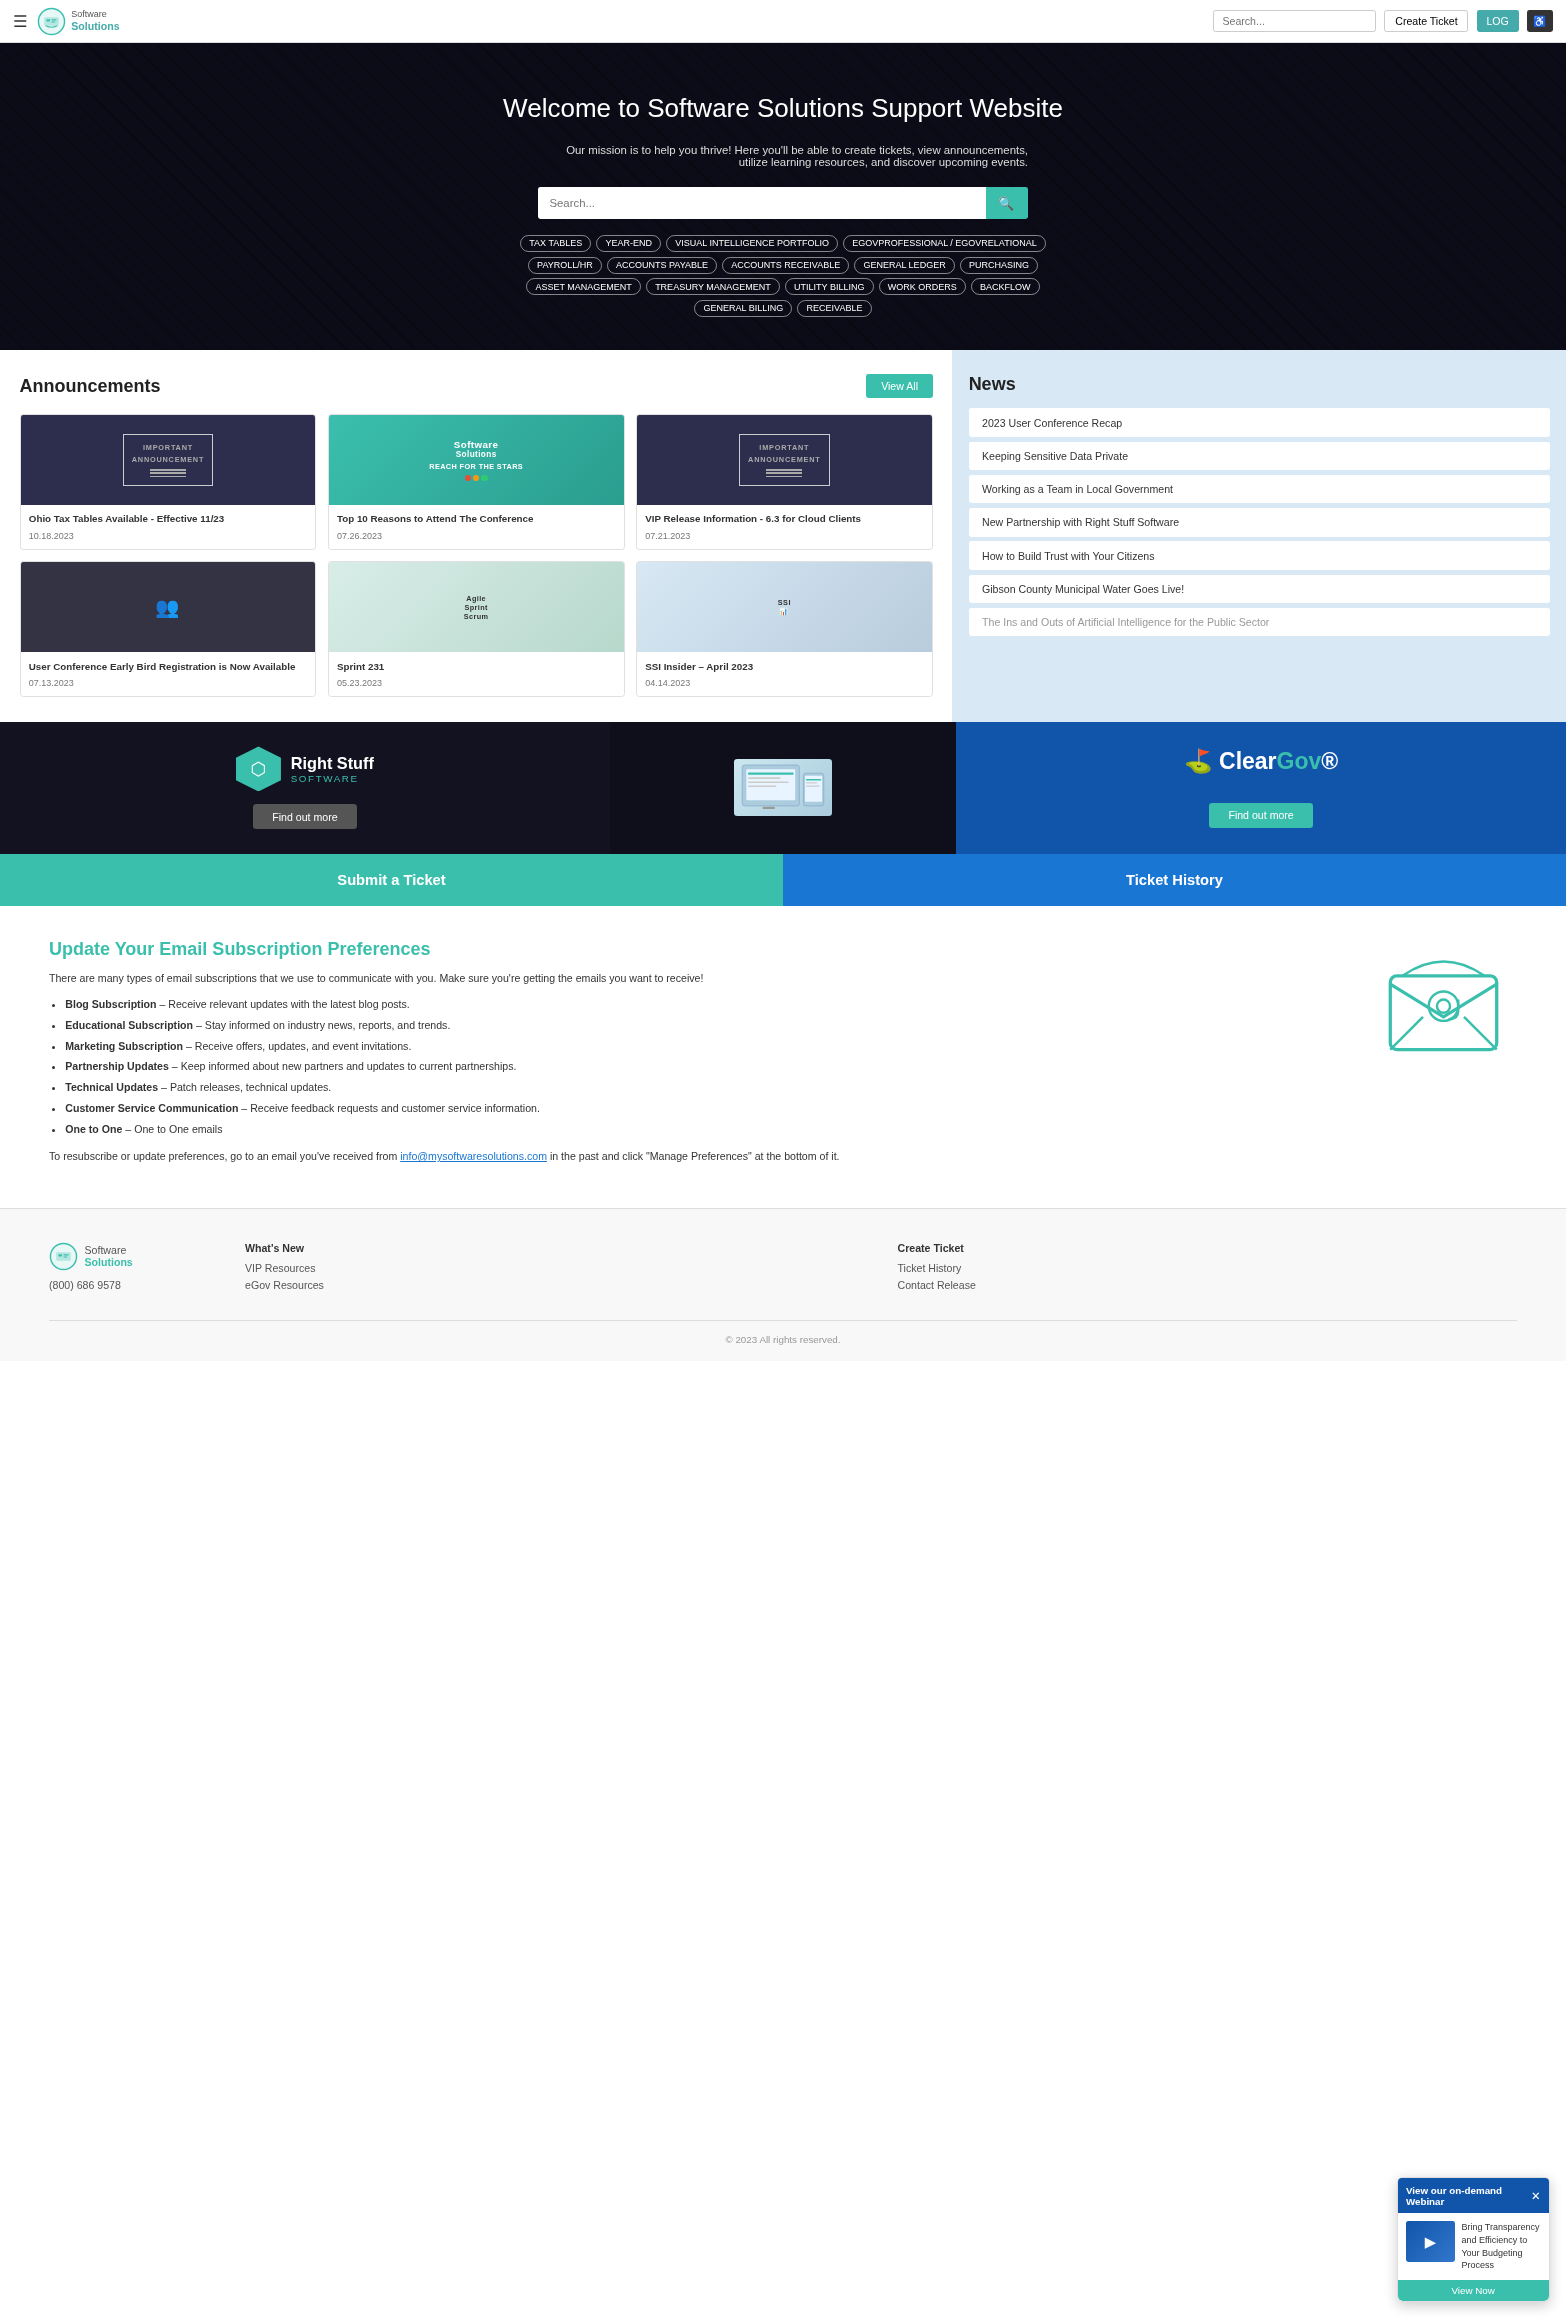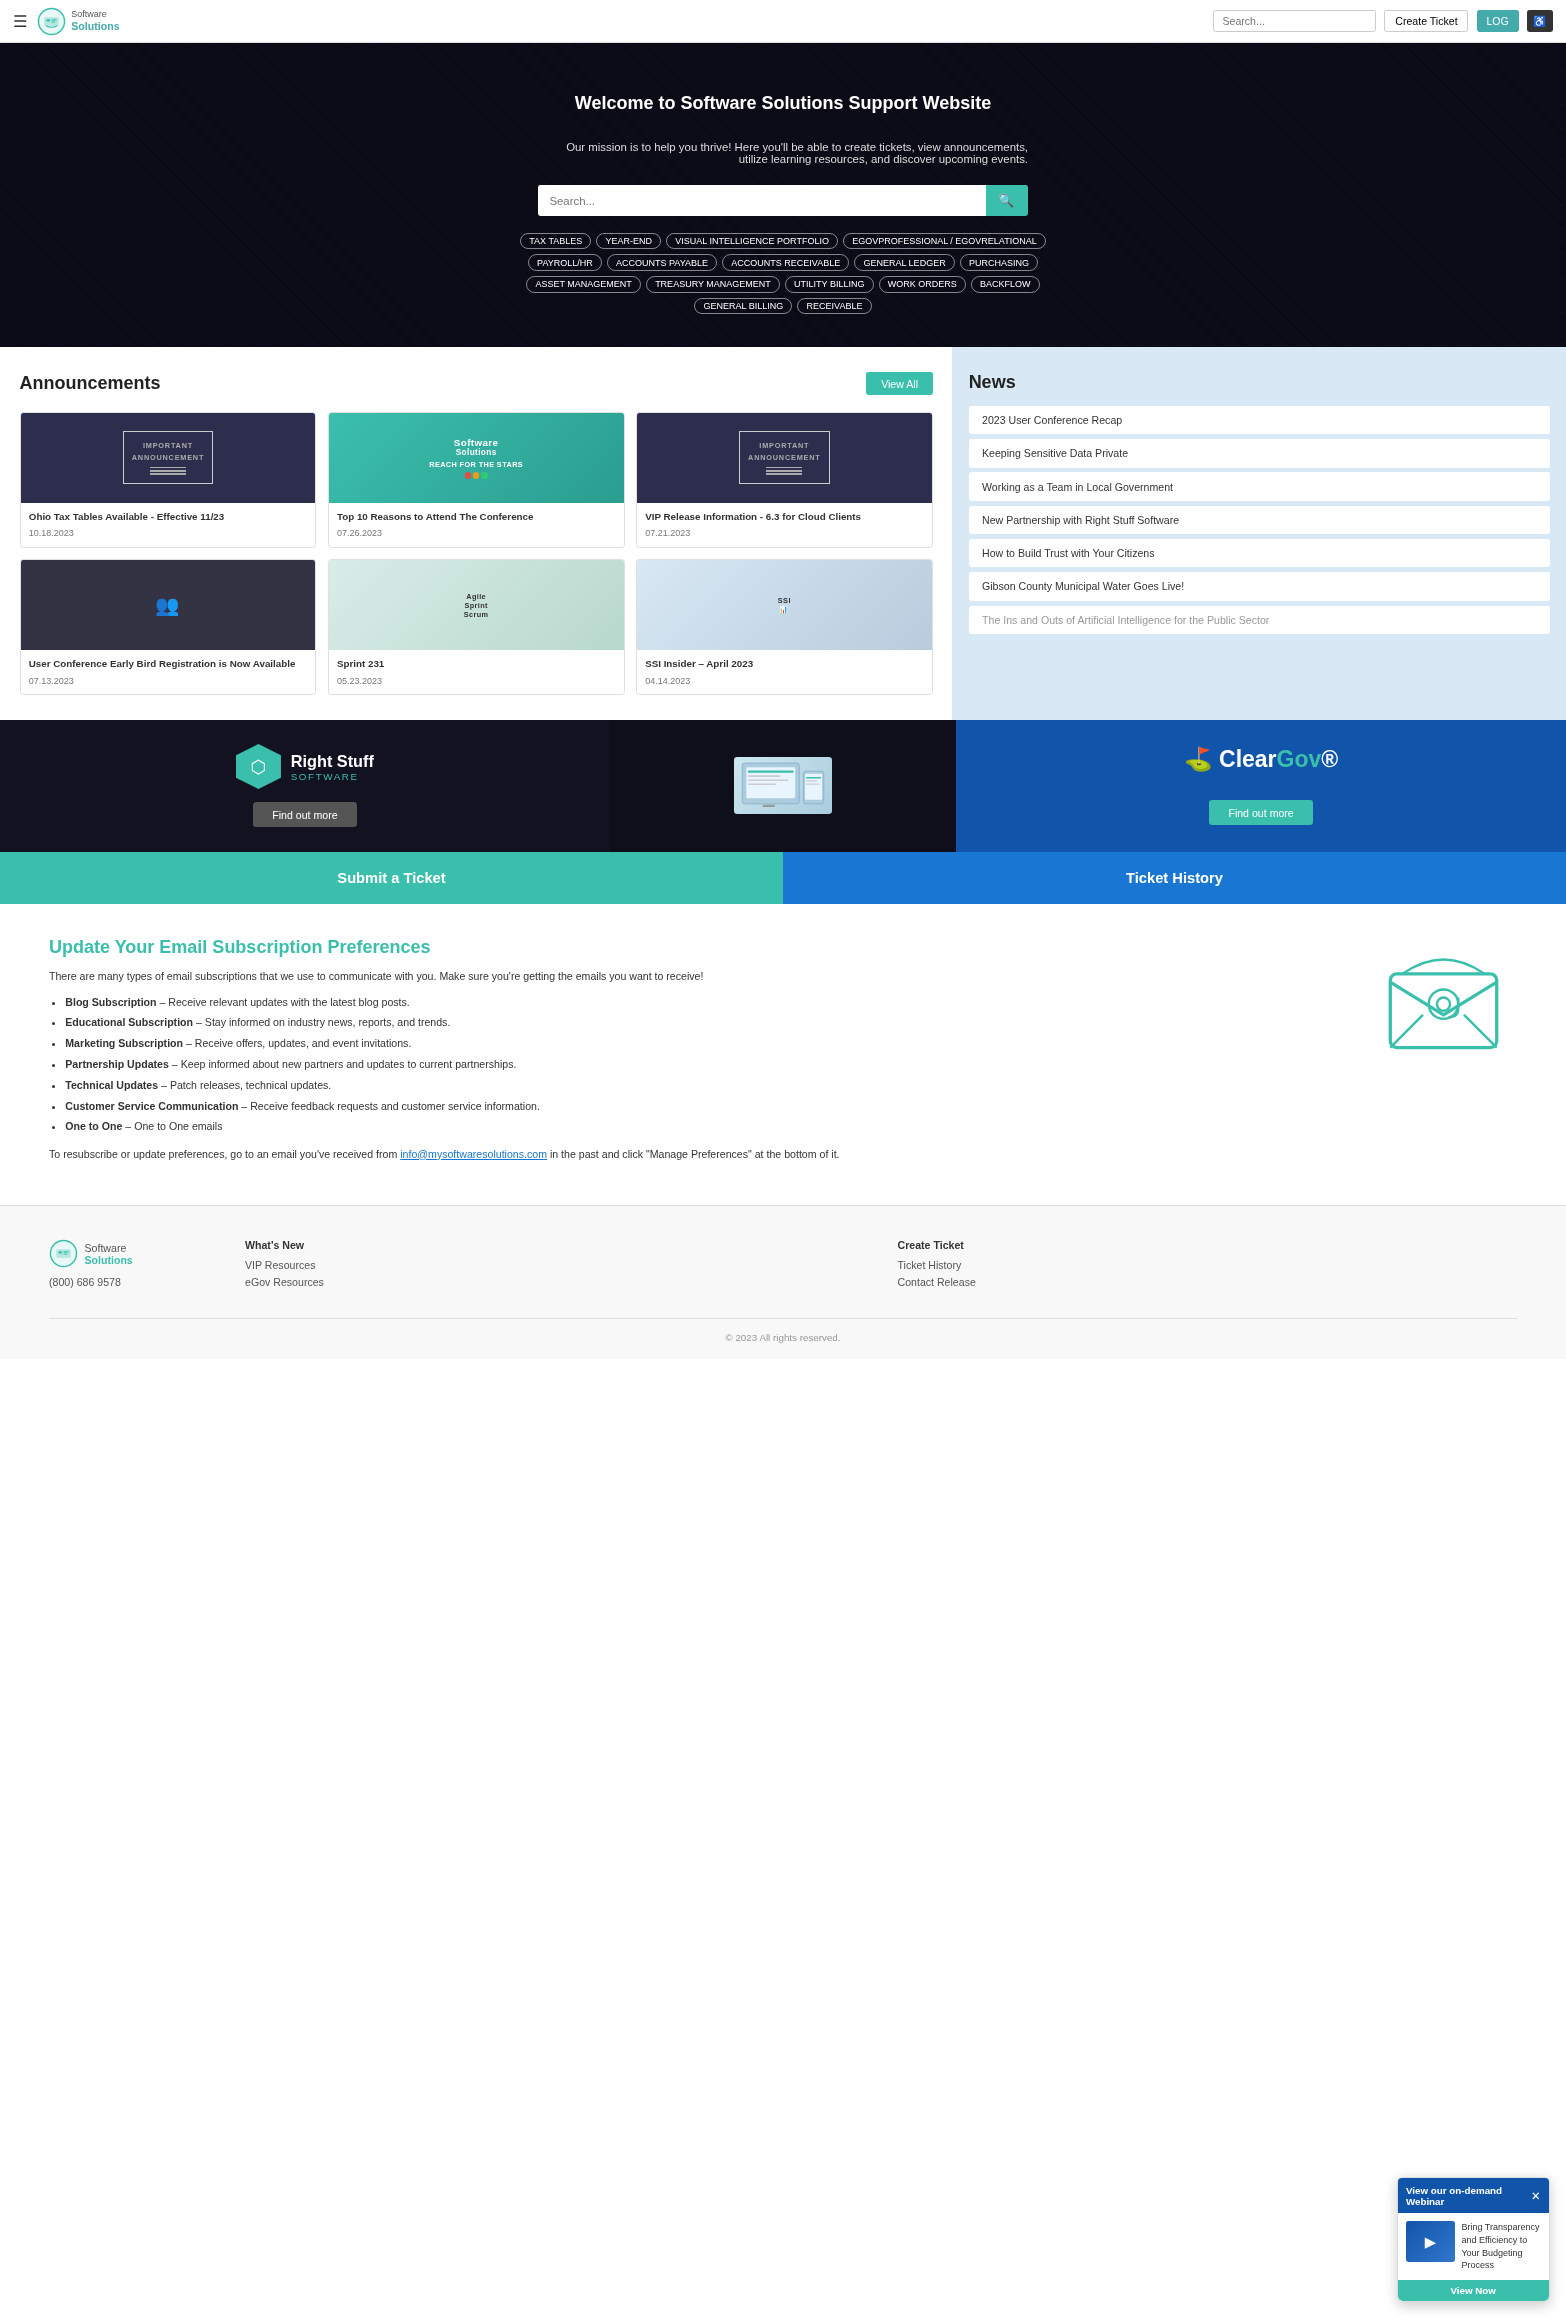--- a/index.html
+++ b/index.html
@@ -39,21 +39,21 @@
     .hero {
       background: linear-gradient(rgba(0,0,0,0.65), rgba(0,0,0,0.65)),
         repeating-linear-gradient(45deg, #1a1a2e 0px, #1a1a2e 1.6px, #222244 1.6px, #222244 16.3px);
       background-size: cover;
       padding: 49px 16.3px 33px;
       text-align: center;
       color: #fff;
       min-height: 245px;
       display: flex; flex-direction: column; align-items: center; justify-content: center;
     }
-    .hero h1 { font-size: 18px; font-weight: bold; margin-bottom: 26px; line-height: 1.3; }
+    .hero h1 { font-size: 26px; font-weight: normal; margin-bottom: 18px; line-height: 1.3; }
     .hero p { font-size: 11.4px; max-width: 490px; margin-bottom: 19.6px; color: #ddd; text-align: right; }
     .hero-search {
       display: flex; width: 100%; max-width: 490px; margin-bottom: 16.3px;
     }
     .hero-search input {
       flex: 1; padding: 8.2px 11.4px; font-size: 11.4px; border: none;
       border-radius: 2.4px 0 0 2.4px; outline: none;
     }
     .hero-search button {
       background: #3bbfad; border: none; padding: 8.2px 13px; cursor: pointer;
@@ -198,21 +198,21 @@
     .webinar-popup-close { background: none; border: none; color: #fff; cursor: pointer; font-size: 11.4px; }
     .webinar-popup-body { display: flex; gap: 6.5px; padding: 8.2px; }
     .webinar-thumb {
       width: 49px; height: 41px; background: linear-gradient(135deg, #1155aa, #3377cc);
       border-radius: 2.4px; flex-shrink: 0; display: flex; align-items: center; justify-content: center;
       color: #fff; font-size: 14.7px;
     }
     .webinar-text { font-size: 9px; color: #333; line-height: 1.4; }
     .webinar-btn {
       display: block; background: #3bbfad; color: #fff; border: none;
-      padding: 4.9px 0; text-align: center; font-size: 9.8px; font-weight: bold;
+      padding: 4.9px 0; text-align: center; font-size: 9.8px; font-weight: normal;
       cursor: pointer; width: 100%; border-radius: 0 0 4.9px 4.9px;
     }
 
     
     .logo-svg { width: 29px; height: 29px; }
 
     
     .card-visual {
       width: 100%; height: 90px; display: flex; align-items: center; justify-content: center;
       font-weight: bold; font-size: 9px; letter-spacing: 0.4px; text-align: center; padding: 6.5px;

